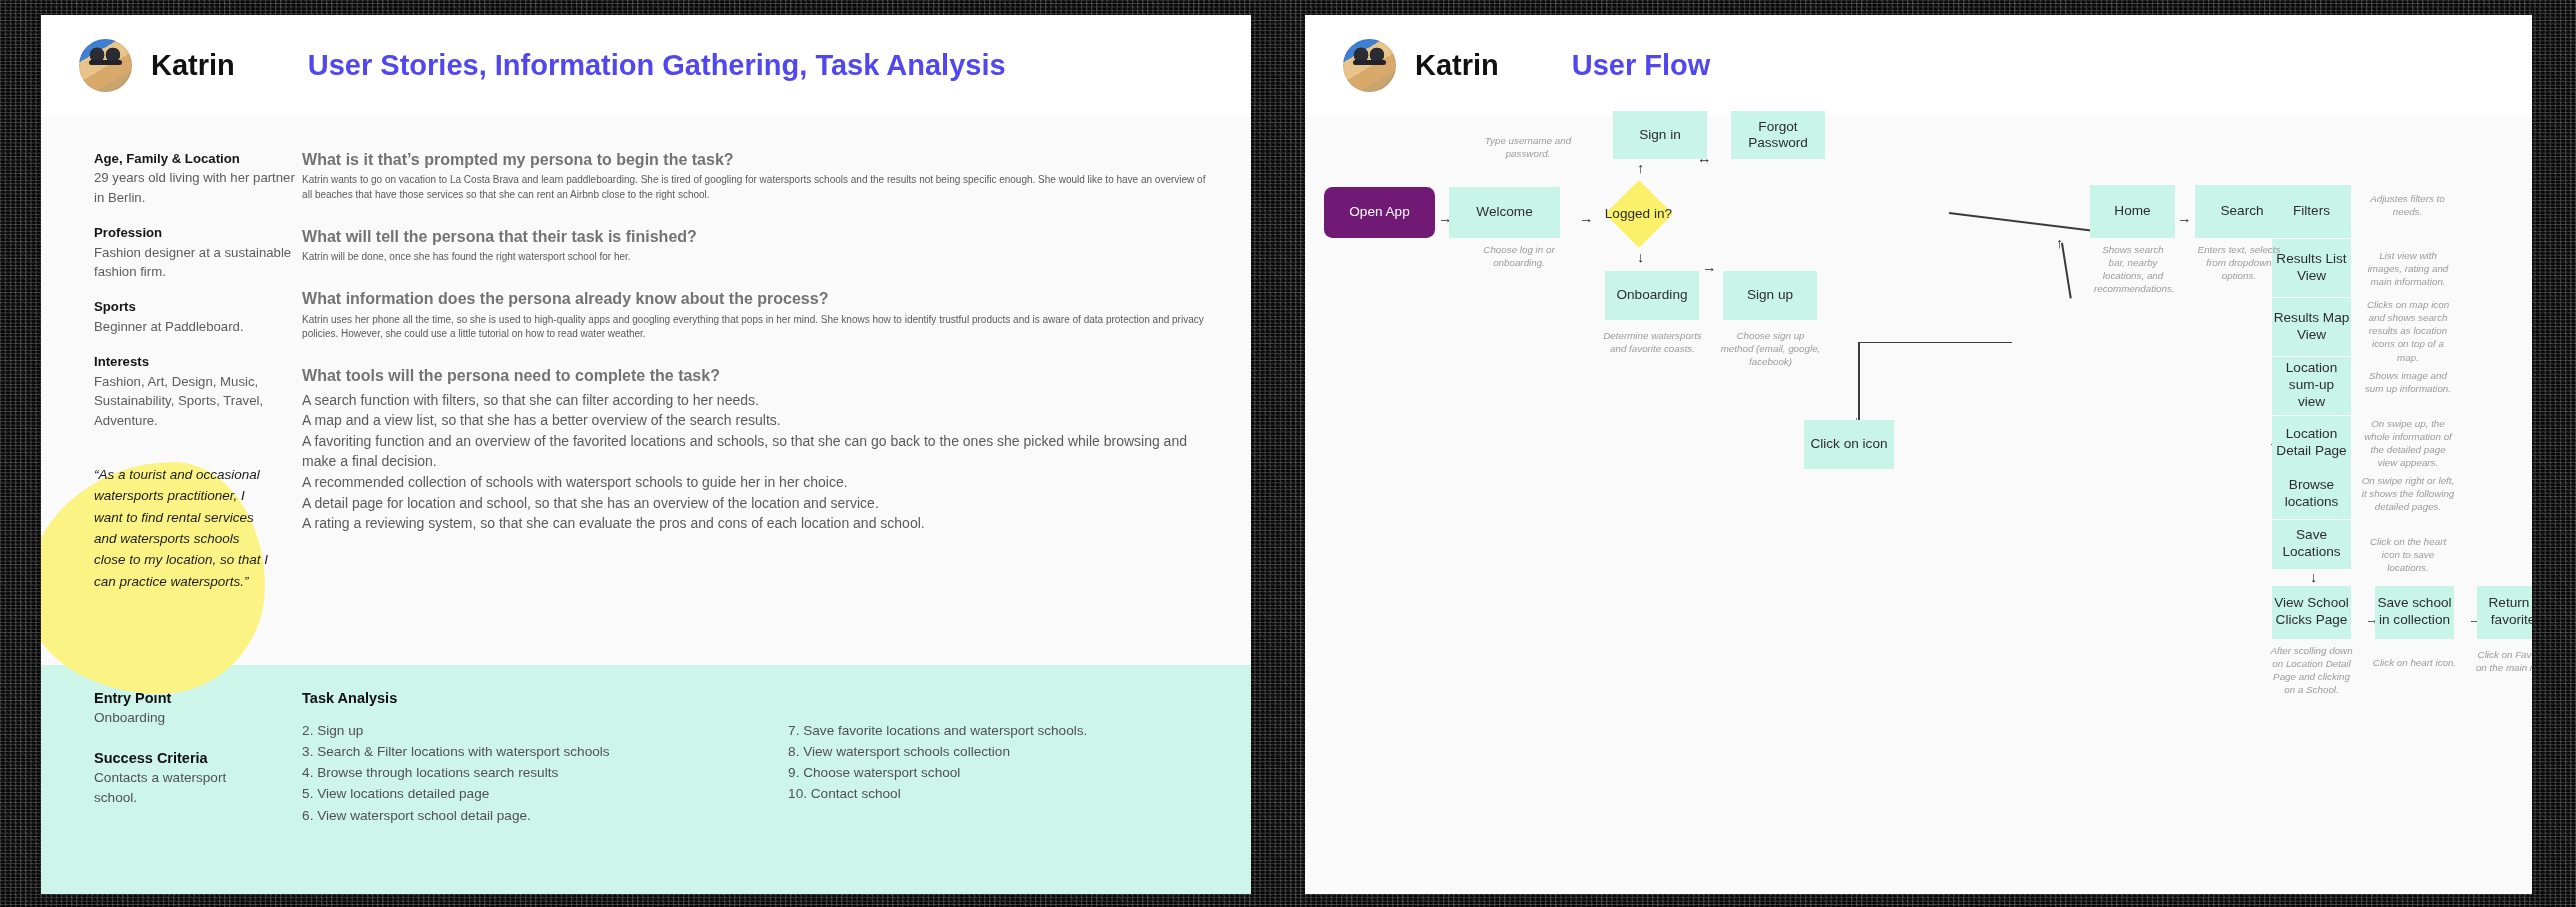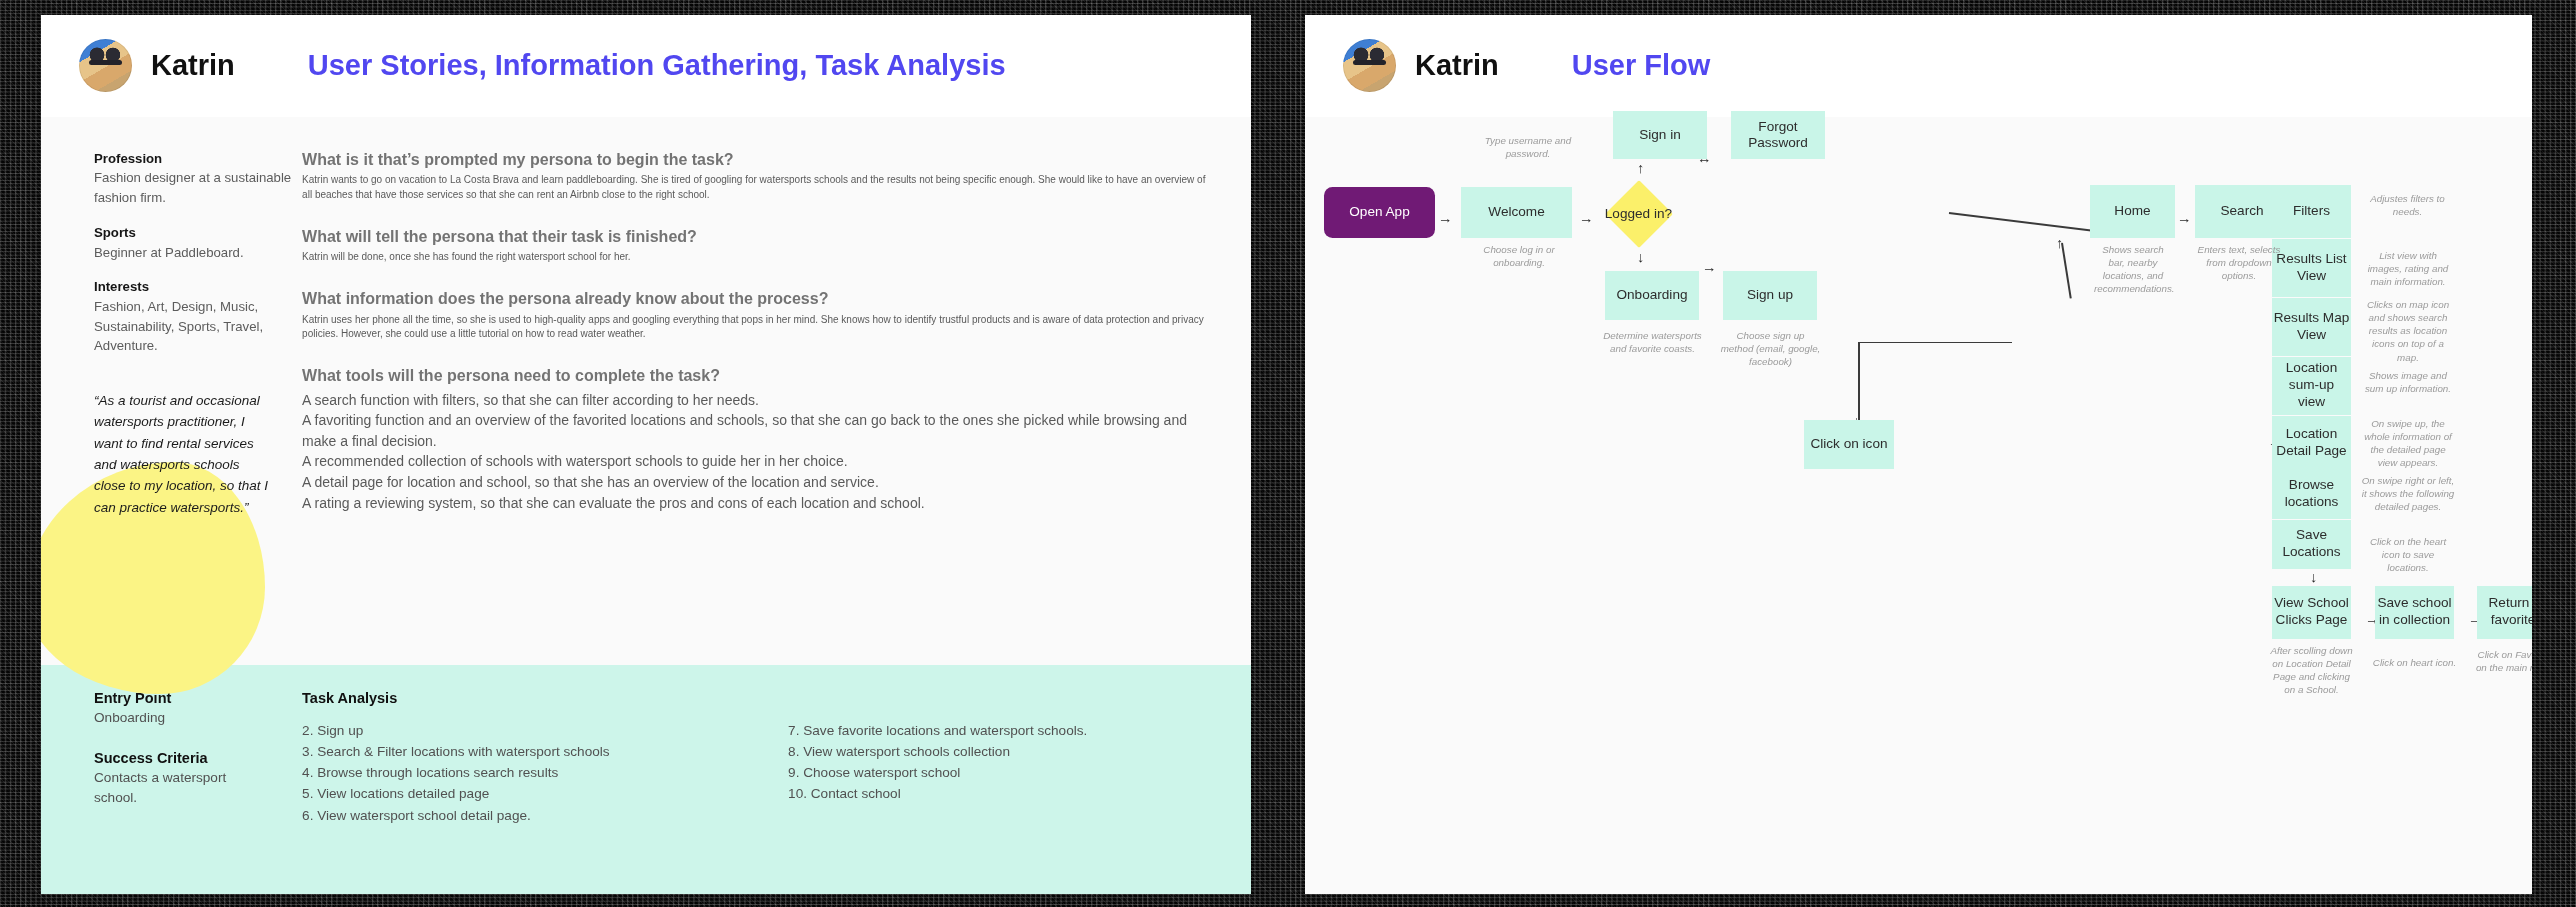--- a/index.html
+++ b/index.html
@@ -148,20 +148,24 @@
       <div class="avatar"></div>
       <div class="hdr-name">Katrin</div>
       <div class="hdr-title">User Stories, Information Gathering, Task Analysis</div>
     </div>
 
     <div class="left-body">
       <aside class="left-col">
         <div class="blob"></div>
 
         <div class="fact">
+          <div class="fact-t">Age, Family &amp; Location</div>
+          <div class="fact-v">29 years old living with her partner in Berlin.</div>
+        </div>
+        <div class="fact">
           <div class="fact-t">Profession</div>
           <div class="fact-v">Fashion designer at a sustainable fashion firm.</div>
         </div>
         <div class="fact">
           <div class="fact-t">Sports</div>
           <div class="fact-v">Beginner at Paddleboard.</div>
         </div>
         <div class="fact">
           <div class="fact-t">Interests</div>
           <div class="fact-v">Fashion, Art, Design, Music, Sustainability, Sports, Travel, Adventure.</div>
@@ -179,20 +183,21 @@
           <div class="qa-q">What will tell the persona that their task is finished?</div>
           <div class="qa-a">Katrin will be done, once she has found the right watersport school for her.</div>
         </div>
         <div class="qa">
           <div class="qa-q">What information does the persona already know about the process?</div>
           <div class="qa-a">Katrin uses her phone all the time, so she is used to high-quality apps and googling everything that pops in her mind. She knows how to identify trustful products and is aware of data protection and privacy policies. However, she could use a little tutorial on how to read water weather.</div>
         </div>
         <div class="qa">
           <div class="qa-q">What tools will the persona need to complete the task?</div>
           <div class="tools-line">A search function with filters, so that she can filter according to her needs.</div>
+          <div class="tools-line">A map and a view list, so that she has a better overview of the search results.</div>
           <div class="tools-line">A favoriting function and an overview of the favorited locations and schools, so that she can go back to the ones she picked while browsing and make a final decision.</div>
           <div class="tools-line">A recommended collection of schools with watersport schools to guide her in her choice.</div>
           <div class="tools-line">A detail page for location and school, so that she has an overview of the location and service.</div>
           <div class="tools-line">A rating a reviewing system, so that she can evaluate the pros and cons of each location and school.</div>
         </div>
       </div>
     </div>
 
     <div class="teal-band">
       <div class="teal-left">
@@ -260,21 +265,21 @@
       <div class="arrow" style="left:963px;top:318px;">→</div>
       <div class="arrow" style="left:1005px;top:353px;">↓</div>
       <div class="arrow" style="left:1005px;top:403px;">↓</div>
       <div class="arrow" style="left:1005px;top:453px;">↓</div>
       <div class="arrow" style="left:1060px;top:495px;">→</div>
       <div class="arrow" style="left:1163px;top:495px;">→</div>
 
       <div class="node purple" style="left:19px;top:70px;width:111px;height:51px;">
           <span>Open App</span>
         </div>
-      <div class="node" style="left:156px;top:70px;width:111px;height:51px;">
+      <div class="node" style="left:144px;top:70px;width:111px;height:51px;">
           <span>Welcome</span>
         </div>
       <div class="node diamond" style="left:310px;top:73px;width:48px;height:48px;">
           <span>Logged in?</span>
         </div>
       <div class="node" style="left:308px;top:-5.1px;width:94px;height:48px;">
           <span>Sign in</span>
         </div>
       <div class="node" style="left:426px;top:-5.1px;width:94px;height:48px;">
           <span>Forgot Password</span>

